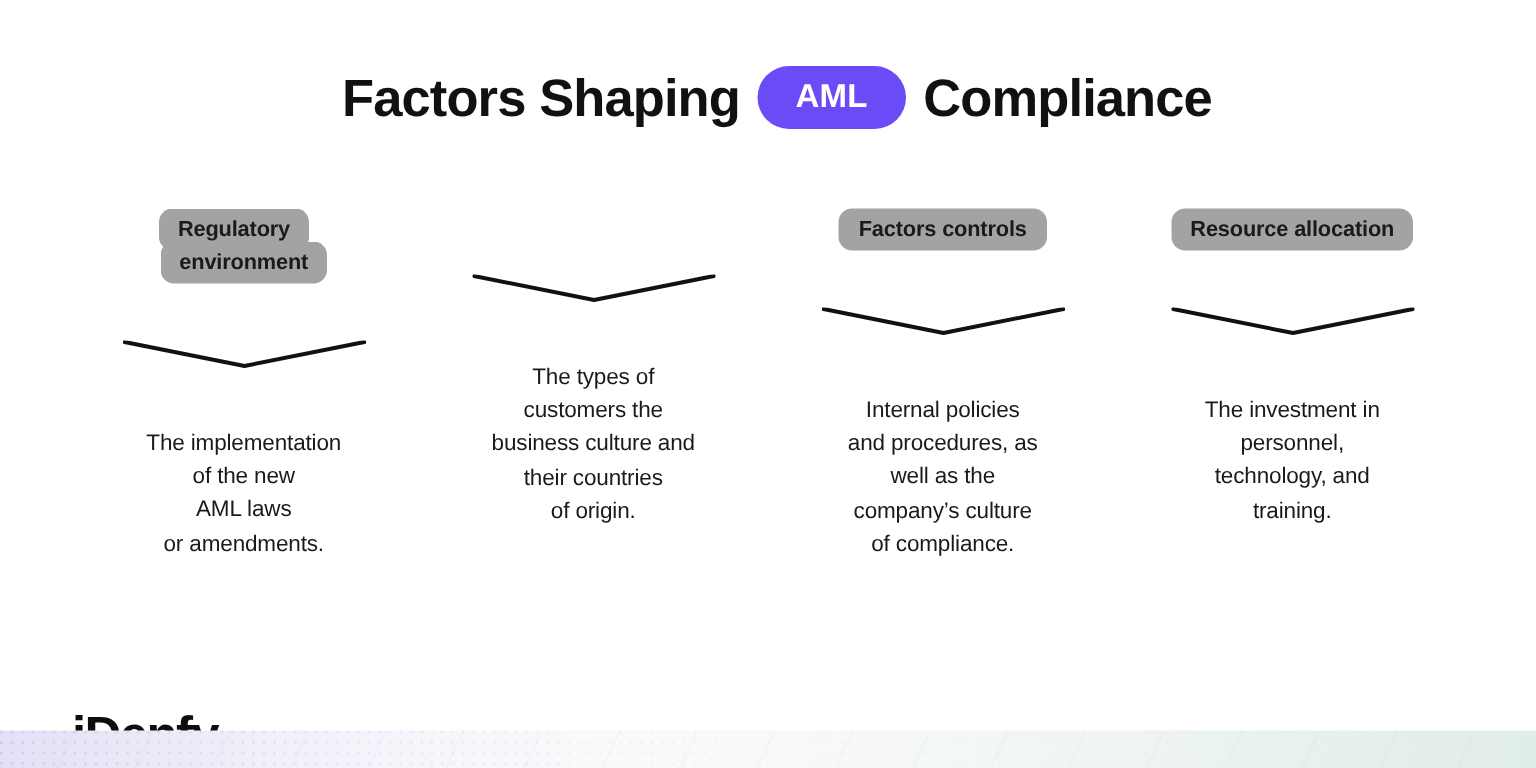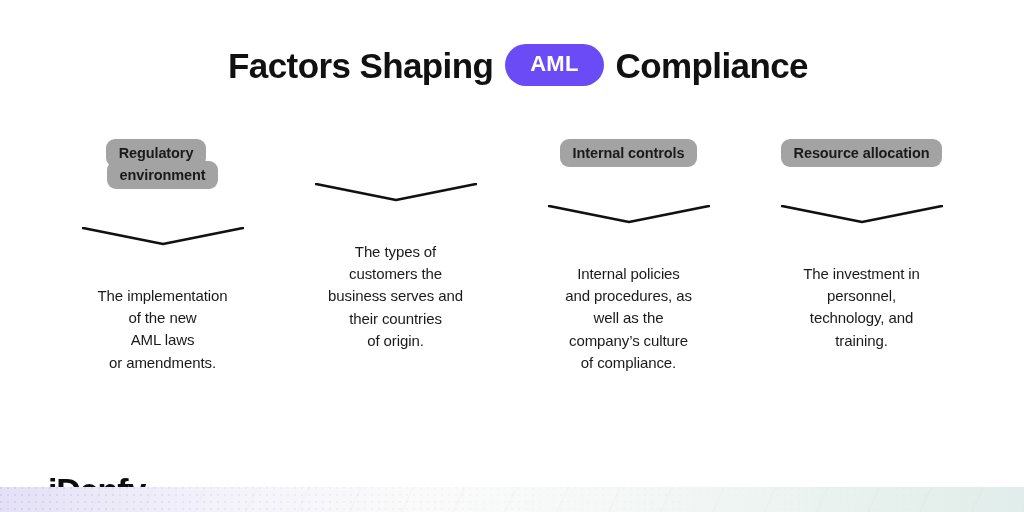--- a/index.html
+++ b/index.html
@@ -198,28 +198,28 @@
     </div>
 
     <div class="column">
       <div class="chevron-wrap">
         <svg class="chevron" width="162" height="20" viewBox="0 0 162 20" aria-hidden="true">
           <polyline points="1,1 81,17 161,1" fill="none" stroke="#111111" stroke-width="2.6" stroke-linecap="round" stroke-linejoin="round"></polyline>
         </svg>
       </div>
       <div class="body-text">The types of
 customers the
-business serves and
+business culture and
 their countries
 of origin.</div>
     </div>
 
     <div class="column">
       <div class="chip">
-        <span>Internal
+        <span>Factors
 controls</span>
       </div>
       <div class="chevron-wrap">
         <svg class="chevron" width="162" height="20" viewBox="0 0 162 20" aria-hidden="true">
           <polyline points="1,1 81,17 161,1" fill="none" stroke="#111111" stroke-width="2.6" stroke-linecap="round" stroke-linejoin="round"></polyline>
         </svg>
       </div>
       <div class="body-text">Internal policies
 and procedures, as
 well as the

